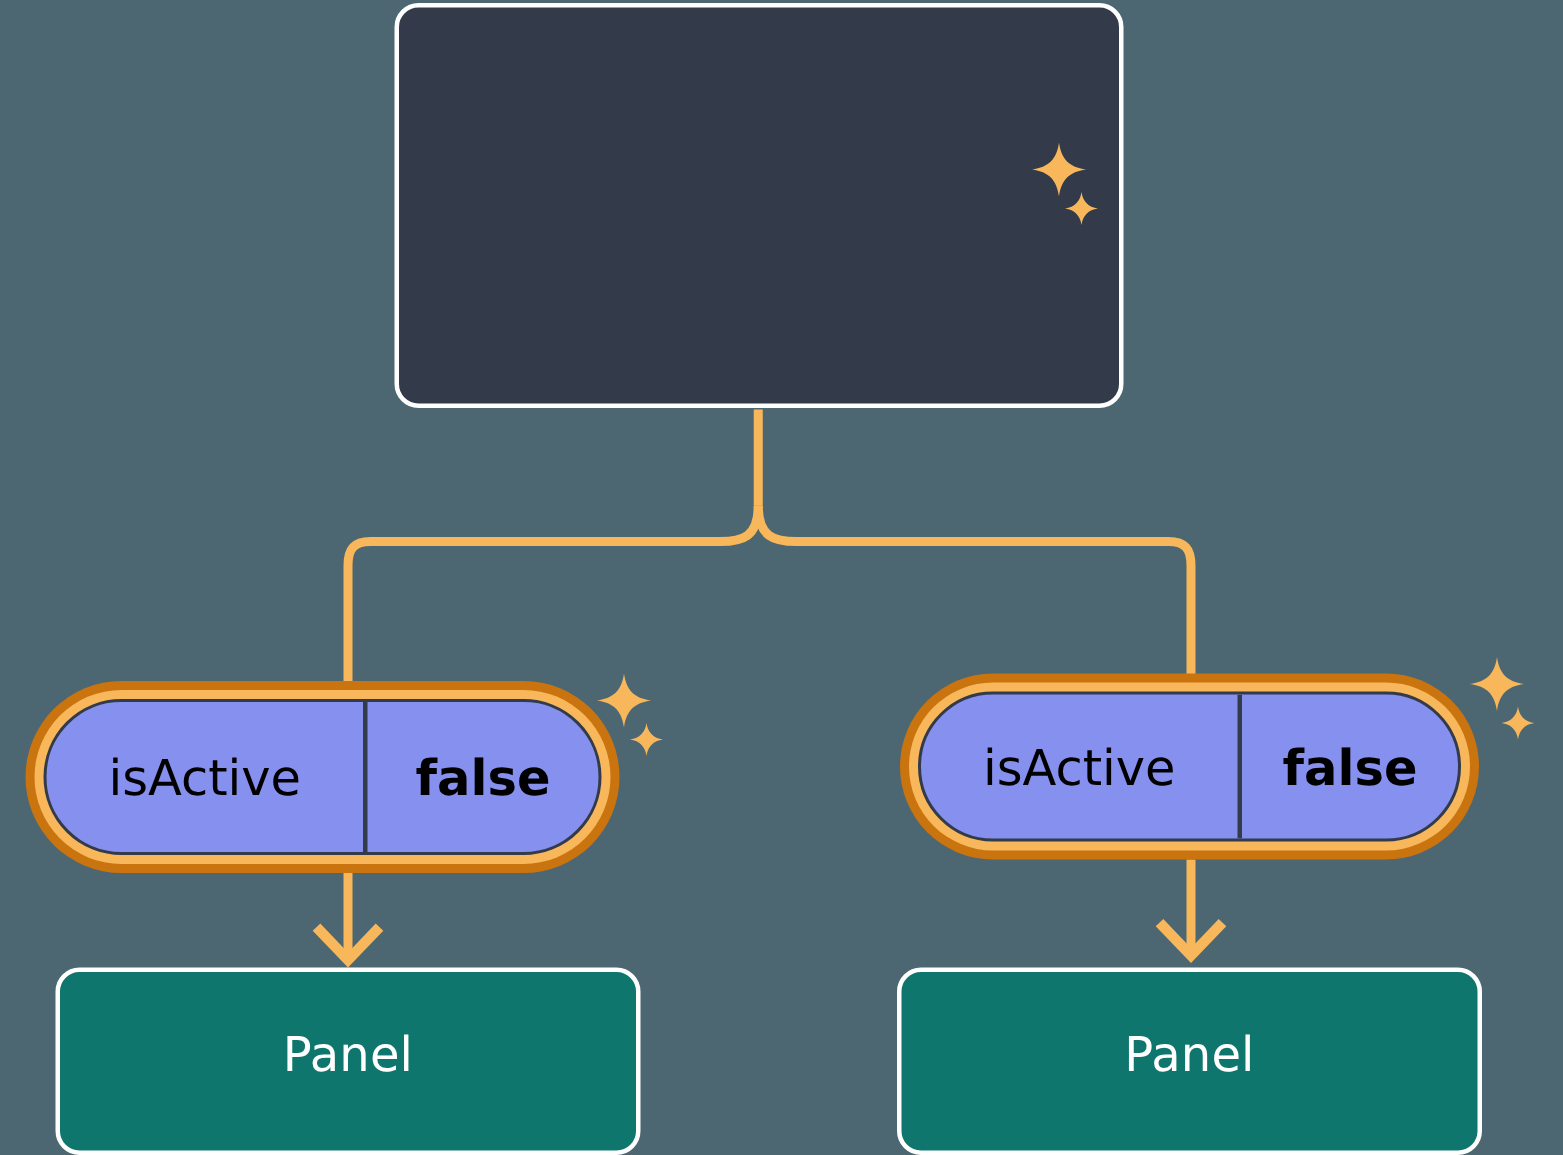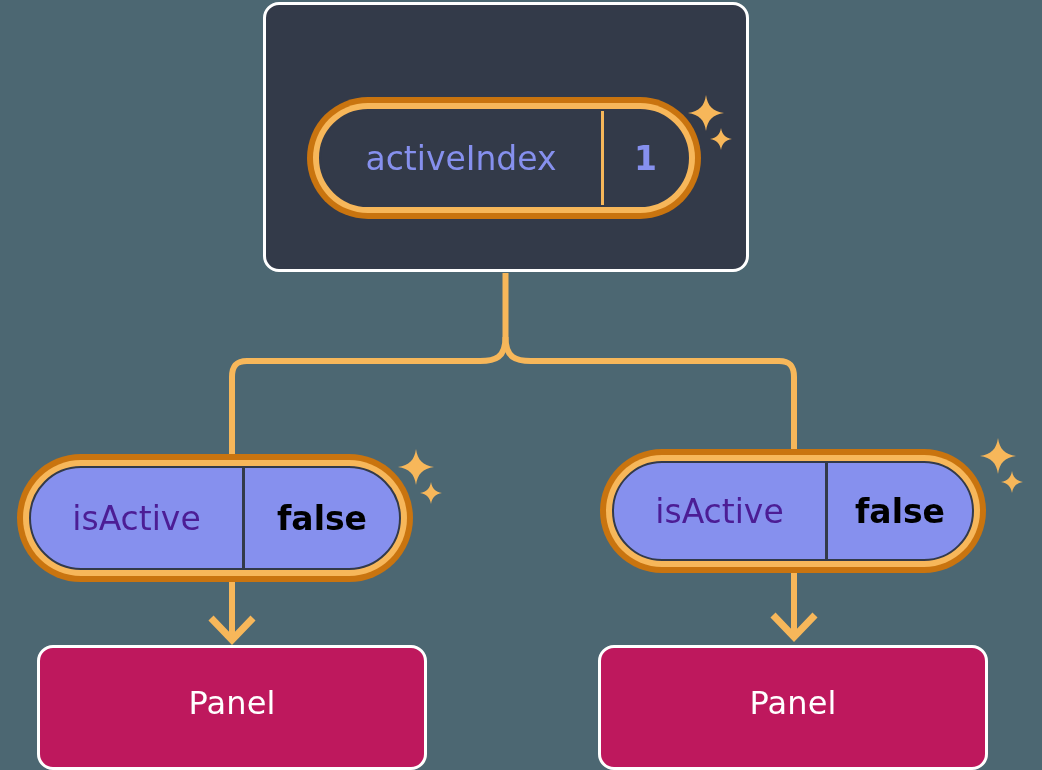--- a/index.html
+++ b/index.html
@@ -57,21 +57,21 @@
   #accordion-box .node-title {
     top: 32px;
     font-size: 35px;
   }
 
   .panel-box {
     position: absolute;
     top: 645px;
     width: 390px;
     height: 125px;
-    background: #be185d;
+    background: #0f766e;
     border: 3px solid #ffffff;
     border-radius: 16px;
     box-sizing: border-box;
   }
   .panel-box .node-title {
     top: 36px;
     font-size: 32px;
   }
   #panel-left  { left: 37px; }
   #panel-right { left: 598px; }
@@ -132,21 +132,21 @@
     font-size: 33px;
     font-weight: 700;
   }
 
   
   .pill-purple .pill-inner {
     background: #8690ee;
     border: 2px solid #333a49;
   }
   .pill-purple .pill-key {
-    color: #4c1d95;
+    color: #000000;
     font-size: 33px;
     font-weight: 400;
   }
   .pill-purple .pill-val {
     color: #000000;
     font-size: 33px;
     font-weight: 700;
   }
   .pill-purple .pill-key {
     border-right: 3px solid #333a49;
@@ -213,28 +213,20 @@
       </svg>
     </div>
     <div class="sparkle" style="left:443px; top:122px;">
       <svg width="24" height="24" viewBox="0 0 24 24">
         <path d="M12 1 C13 7.5 16.5 11 23 12 C16.5 13 13 16.5 12 23
                  C11 16.5 7.5 13 1 12 C7.5 11 11 7.5 12 1 Z" fill="#f7b75a"></path>
       </svg>
     </div>
   </div>
 
-  <div id="pill-activeindex" class="pill-outer">
-    <div class="pill-mid">
-      <div class="pill-inner">
-        <div class="pill-key">activeIndex</div>
-        <div class="pill-val">1</div>
-      </div>
-    </div>
-  </div>
 
   <div id="pill-isactive-left" class="pill-outer pill-purple">
     <div class="pill-mid">
       <div class="pill-inner">
         <div class="pill-key">isActive</div>
         <div class="pill-val">false</div>
       </div>
     </div>
   </div>
 

